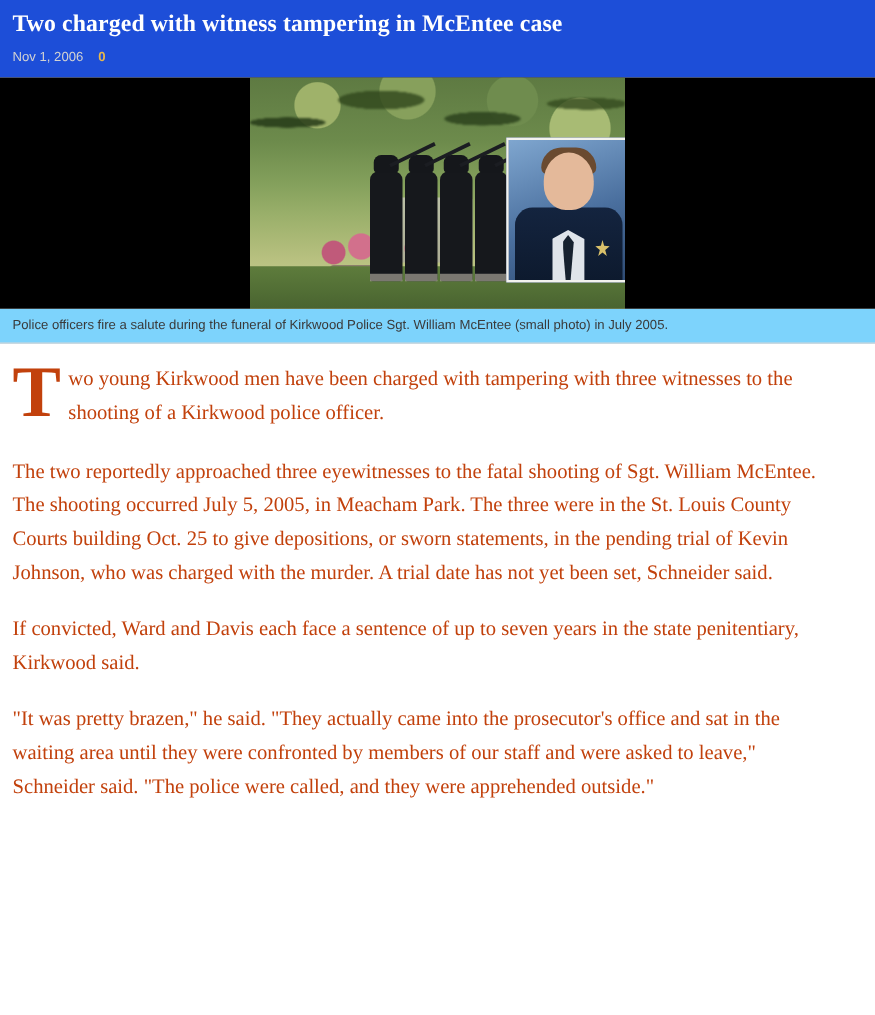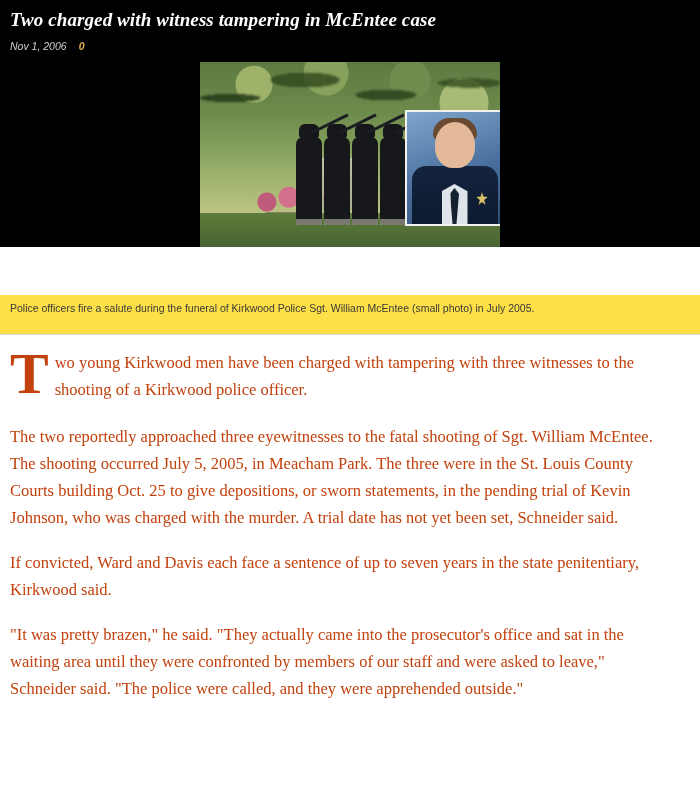--- a/index.html
+++ b/index.html
@@ -13,24 +13,23 @@
     color: #1a1a1a;
   }
   .page {
     width: 700px;
     position: relative;
     overflow: hidden;
   }
 
   
   .article-header {
-    background: #000000;
+    background: #1d4ed8;
     color: #ffffff;
     padding: 8px 10px 10px 10px;
-    font-style: italic;
   }
   .headline {
     font-family: "Liberation Serif", serif;
     font-weight: bold;
     font-size: 19px;
     line-height: 24px;
     margin: 0 0 8px 0;
     color: #ffffff;
     letter-spacing: 0.1px;
   }
@@ -225,24 +224,23 @@
     width: 12px; height: 14px;
     background: #d9c06a;
     clip-path: polygon(50% 0,61% 33%,98% 35%,68% 57%,79% 92%,50% 71%,21% 92%,32% 57%,2% 35%,39% 33%);
   }
 
   .caption {
     font-family: "Liberation Sans", sans-serif;
     font-size: 10.5px;
     line-height: 14px;
     color: #3a3a3a;
-    padding: 6px 10px 19px 10px;
+    padding: 6px 10px 7px 10px;
     border-bottom: 1px solid #d8d8d8;
-    background: #fde047;
-    margin-top: 48px;
+    background: #7dd3fc;
   }
 
   
   .article-body {
     padding: 14px 10px 18px 10px;
   }
   .article-body p {
     font-family: "Liberation Serif", serif;
     font-size: 16.5px;
     line-height: 27px;

